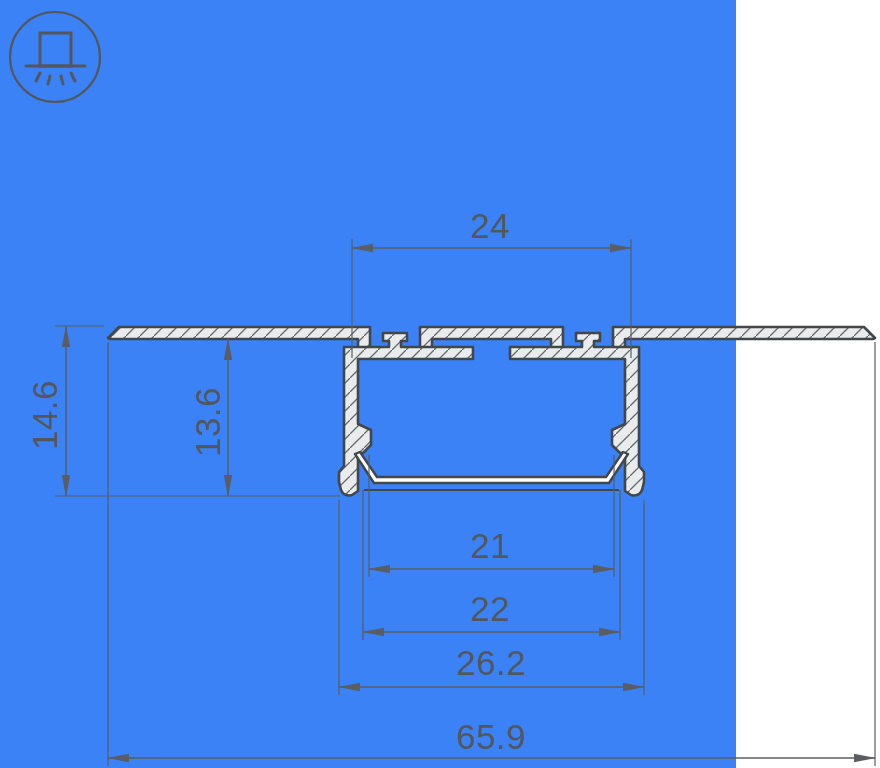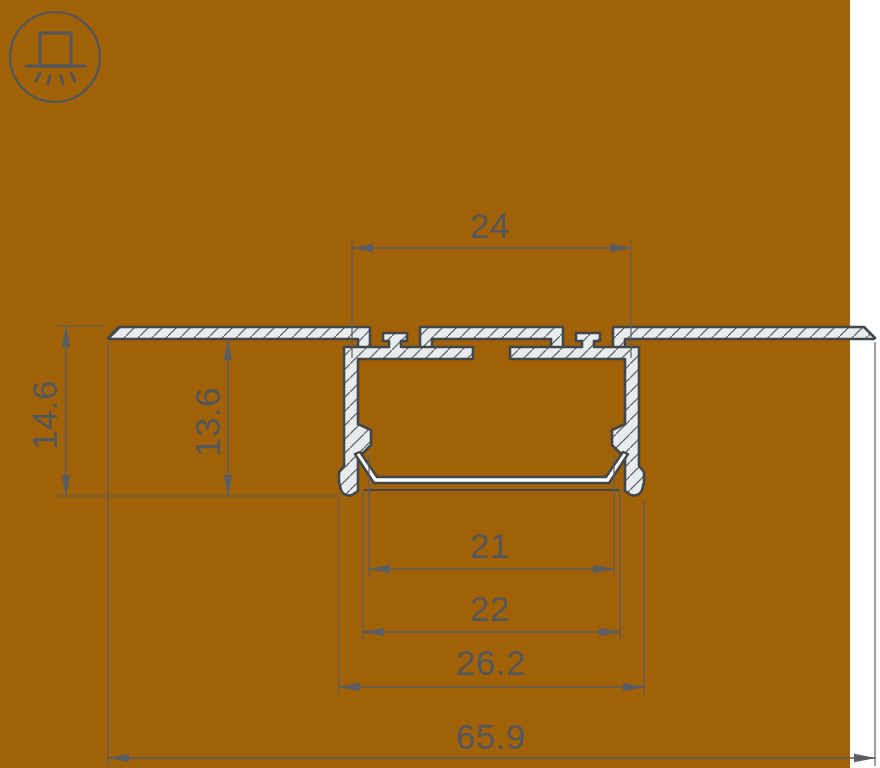--- a/index.html
+++ b/index.html
@@ -1,17 +1,17 @@
 <!DOCTYPE html>
 <html><head>
 <meta charset="utf-8">
 <style>
   html,body { margin:0; padding:0; background:#ffffff; }
   .canvas {
-    position:relative; width:850px; height:768px; background:#a16207;
+    position:relative; width:736px; height:768px; background:#3b82f6;
     font-family:"Liberation Sans", sans-serif;
   }
   svg { display:block; }
   .part-hatched { fill:url(#hatch); stroke:#42474c; stroke-width:2.6; stroke-linejoin:round; }
   .part-white   { fill:#ffffff;    stroke:#42474c; stroke-width:2.4; stroke-linejoin:round; }
   .part-line    { fill:none;       stroke:#42474c; stroke-width:1.8; }
   .dim-line { stroke:#5a5e63; stroke-width:1.5; fill:none; }
   .ext-line { stroke:#5a5e63; stroke-width:1.2; fill:none; }
   .dim-text {
     font-family:"Liberation Sans", sans-serif;

